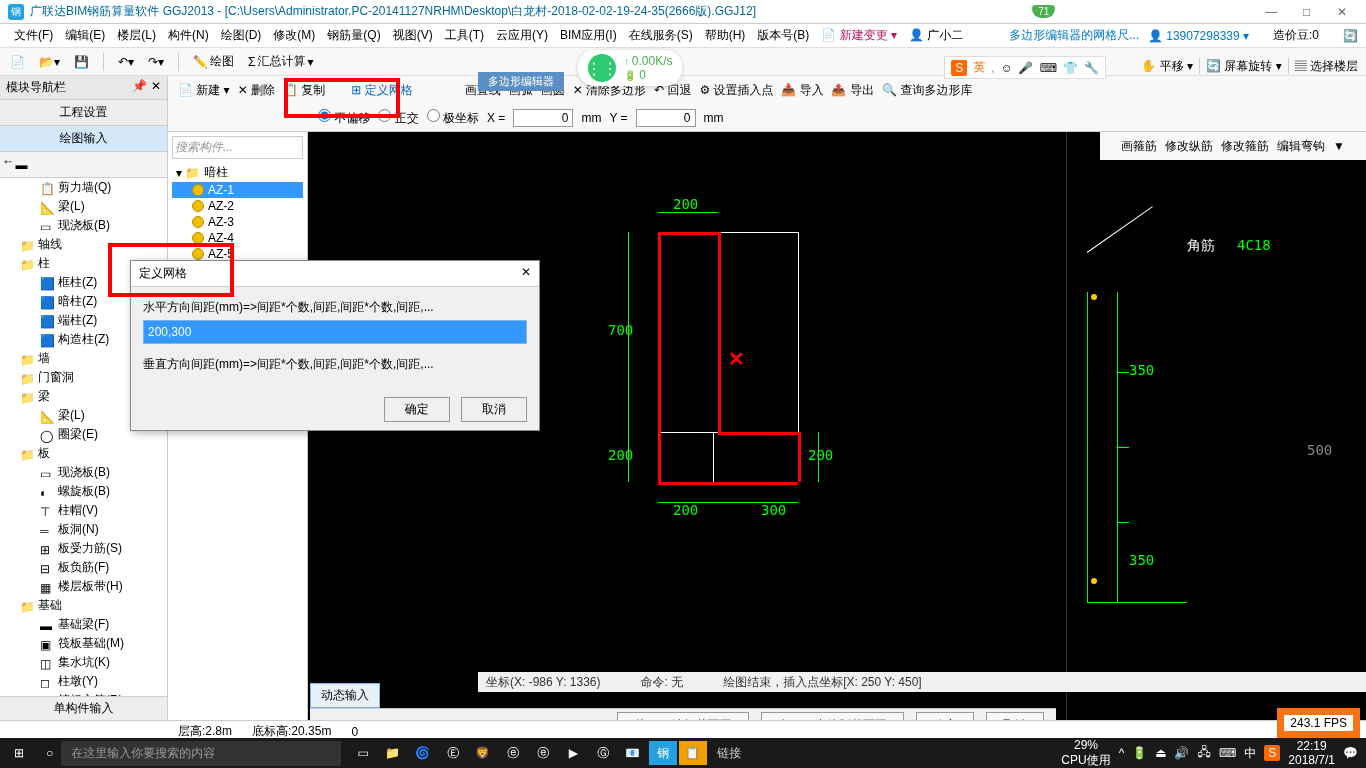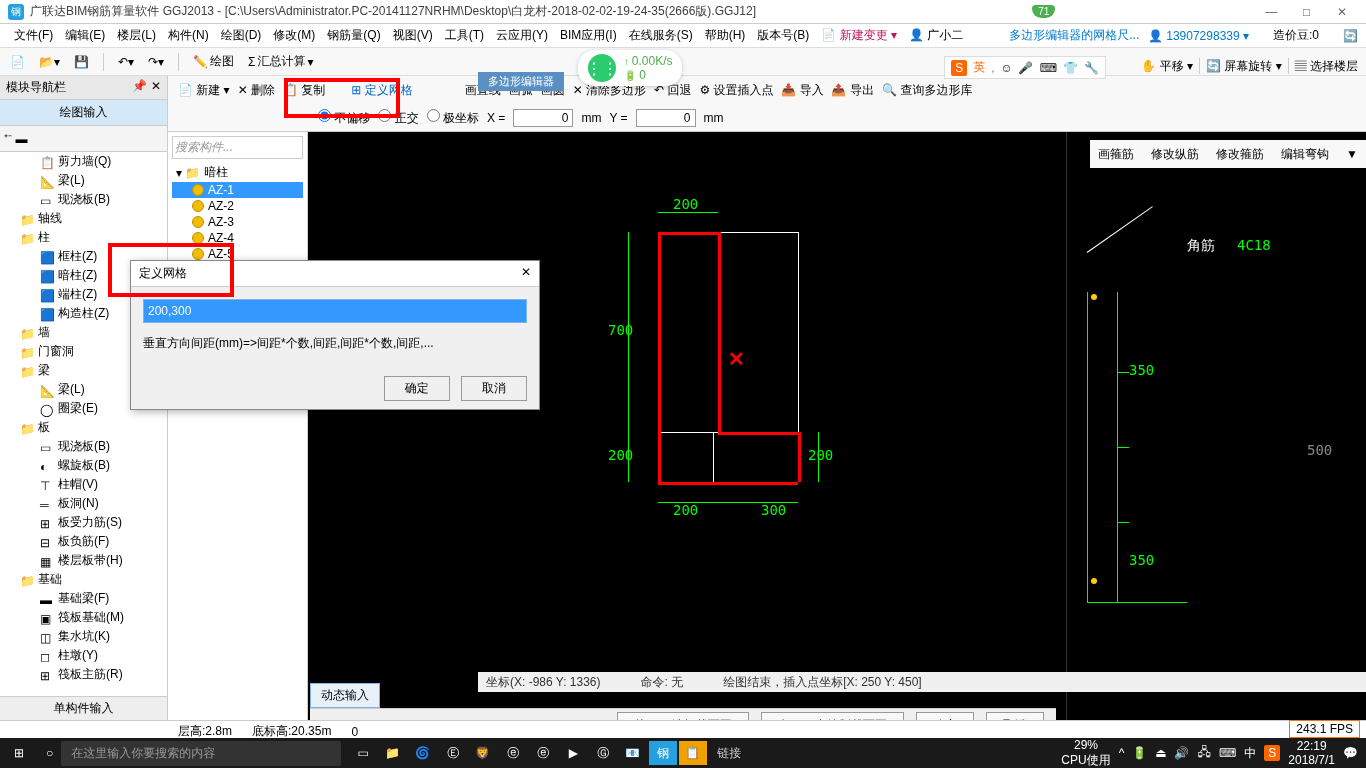--- a/index.html
+++ b/index.html
@@ -1,19 +1,19 @@
 <!DOCTYPE html>
 <html><head>
 <meta charset="utf-8">
 <style>
 * { margin: 0; padding: 0; box-sizing: border-box; font-family: "Microsoft YaHei", SimSun, sans-serif; font-size: 12px; }
 body { background: #f0f0f0; width: 1366px; height: 768px; overflow: hidden; position: relative; }
 .titlebar { height: 24px; background: #fff; display: flex; align-items: center; padding: 0 8px; border-bottom: 1px solid #ccc; }
 .titlebar .appicon { width: 16px; height: 16px; background: #25a0e0; border-radius: 3px; margin-right: 6px; display: flex; align-items: center; justify-content: center; color: #fff; font-size: 10px; }
-.titlebar .title { color: #404040; flex: 1; }
+.titlebar .title { color: #0369a1; flex: 1; }
 .titlebar .badge { background: #4caf50; color: #fff; border-radius: 4px 4px 10px 10px; padding: 1px 6px; font-size: 10px; margin-right: 200px; }
 .titlebar .wincontrols span { display: inline-block; width: 32px; text-align: center; color: #666; }
 .menubar { height: 24px; background: #fff; display: flex; align-items: center; padding: 0 8px; border-bottom: 1px solid #ddd; }
 .menubar .menuitem { padding: 0 6px; cursor: pointer; }
 .menubar .right { margin-left: auto; display: flex; align-items: center; gap: 24px; }
 .toolbar { height: 28px; background: #f8f8f8; display: flex; align-items: center; padding: 0 6px; border-bottom: 1px solid #ddd; gap: 6px; }
 .toolbar .tbtn { padding: 2px 4px; display: flex; align-items: center; gap: 2px; }
 .toolbar .sep { width: 1px; height: 18px; background: #ccc; margin: 0 4px; }
 .secondbar { position: absolute; right: 8px; top: 52px; height: 28px; display: flex; align-items: center; gap: 6px; }
 .content { display: flex; height: calc(100% - 100px); }
@@ -34,21 +34,21 @@
 .poly-header { position: absolute; left: 310px; top: -4px; background: #5a8fc4; color: #fff; padding: 2px 10px; font-size: 11px; }
 .tree-panel { width: 140px; background: #fff; border-right: 1px solid #ccc; padding: 4px; }
 .tree-panel .search { border: 1px solid #ccc; padding: 2px; color: #999; font-style: italic; margin-bottom: 4px; }
 .tree-panel .node { padding: 1px 0 1px 20px; display: flex; align-items: center; gap: 4px; }
 .tree-panel .node.root { padding-left: 4px; }
 .tree-panel .node.selected { background: #3399ff; color: #fff; }
 .gear { width: 12px; height: 12px; background: #f0c000; border-radius: 50%; border: 1px solid #c09000; display: inline-block; }
 .canvas-area { flex: 1; display: flex; }
 .canvas { flex: 1; background: #000; position: relative; }
 .right-panel { width: 300px; background: #000; border-left: 1px solid #333; position: relative; }
-.right-toolbar { position: absolute; top: 8px; right: 0; background: #f8f8f8; height: 28px; display: flex; align-items: center; padding: 0 8px; gap: 17px; z-index: 5; }
+.right-toolbar { position: absolute; top: 0; right: 0; background: #f8f8f8; height: 28px; display: flex; align-items: center; padding: 0 21px; gap: 8px; z-index: 5; }
 .dim-text { color: #00ff00; position: absolute; font-family: monospace; font-size: 14px; }
 .white-line { position: absolute; background: #fff; }
 .green-line { position: absolute; background: #00ff00; }
 .red-line { position: absolute; background: #ff0000; }
 .red-x { position: absolute; color: #ff0000; font-size: 20px; font-weight: bold; }
 .yellow-dot { position: absolute; width: 6px; height: 6px; background: #ffcc00; border-radius: 50%; }
 .dialog { position: absolute; left: 130px; top: 260px; width: 410px; background: #f0f0f0; border: 1px solid #888; box-shadow: 2px 2px 8px rgba(0,0,0,0.3); z-index: 100; }
 .dialog-title { background: #fff; padding: 4px 8px; display: flex; justify-content: space-between; border-bottom: 1px solid #ccc; }
 .dialog-body { padding: 12px; }
 .dialog-body label { display: block; margin-bottom: 4px; }
@@ -66,21 +66,21 @@
 .taskbar { position: absolute; bottom: 0; left: 0; right: 0; height: 30px; background: #1a1a1a; display: flex; align-items: center; color: #fff; }
 .taskbar .start { width: 38px; text-align: center; }
 .taskbar .search { background: #333; padding: 4px 10px; width: 280px; color: #999; border-radius: 2px; }
 .taskbar .tray { margin-left: auto; display: flex; align-items: center; gap: 8px; padding: 0 8px; font-size: 11px; }
 .taskbar .apps { display: flex; gap: 2px; margin-left: 8px; }
 .taskbar .apps span { width: 28px; height: 24px; display: flex; align-items: center; justify-content: center; }
 .float-status { position: absolute; left: 578px; top: 50px; background: #fff; border-radius: 16px; padding: 4px 10px; display: flex; align-items: center; gap: 8px; box-shadow: 0 1px 4px rgba(0,0,0,0.2); z-index: 60; }
 .float-status .wifi { width: 28px; height: 28px; background: #2dcb70; border-radius: 50%; display: flex; align-items: center; justify-content: center; color: #fff; font-size: 16px; }
 .ime-bar { position: absolute; right: 260px; top: 56px; display: flex; align-items: center; gap: 6px; background: #fff; padding: 2px 6px; border: 1px solid #ddd; z-index: 55; }
 .coord-input { border: 1px solid #999; width: 60px; text-align: right; padding: 1px 4px; }
-.fps { position: absolute; right: 6px; bottom: 30px; background: #fff; padding: 1px 6px; border: 1px solid #f97316; }
+.fps { position: absolute; right: 6px; bottom: 30px; background: #fff; padding: 1px 6px; border: 7px solid #f97316; }
 </style>
 </head>
 <body>
 
 <div class="titlebar">
   <span class="appicon">钢</span>
   <span class="title">广联达BIM钢筋算量软件 GGJ2013 - [C:\Users\Administrator.PC-20141127NRHM\Desktop\白龙村-2018-02-02-19-24-35(2666版).GGJ12]</span>
   <span class="badge">71</span>
   <div class="wincontrols">
     <span>—</span>
@@ -153,20 +153,21 @@
   <span>🔧</span>
 </div>
 
 <div class="content">
 
   <div class="sidebar">
     <div class="sidebar-header">
       <span>模块导航栏</span>
       <span>📌 ✕</span>
     </div>
+    <div class="sidebar-section">工程设置</div>
     <div class="sidebar-section" style="background:#d4e8f8">绘图输入</div>
     <div style="padding:4px;border-bottom:1px solid #ccc">
       <span>⁺⁻</span>
       <span>▬</span>
     </div>
     <div class="sidebar-tree" id="sidebar-tree">
         <div class="tree-item l2">
           <span class="tree-icon">📋</span>
           <span>剪力墙(Q)</span>
         </div>
@@ -400,20 +401,21 @@
 
 <div class="redframe1"></div>
 <div class="redframe2"></div>
 
 <div class="dialog">
   <div class="dialog-title">
     <span>定义网格</span>
     <span>✕</span>
   </div>
   <div class="dialog-body">
+    <label>水平方向间距(mm)=&gt;间距*个数,间距,间距*个数,间距,...</label>
     <input class="sel" value="200,300" style="">
     <label>垂直方向间距(mm)=&gt;间距*个数,间距,间距*个数,间距,...</label>
   </div>
   <div class="dialog-buttons">
     <button>确定</button>
     <button>取消</button>
   </div>
 </div>
 
 <div class="bottom-buttons">

